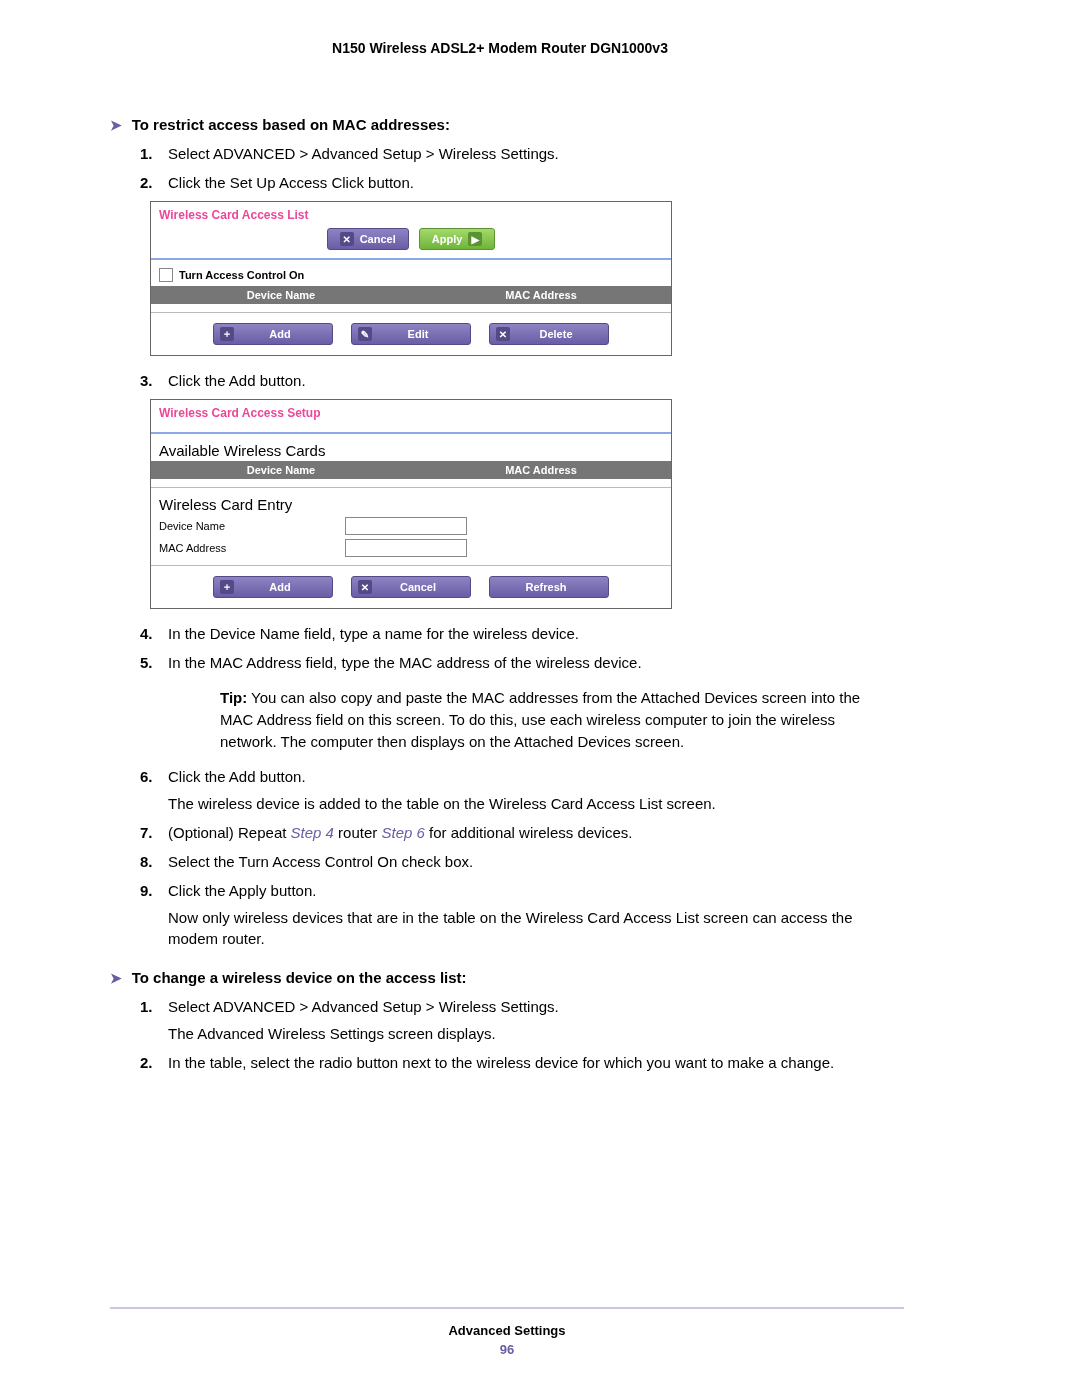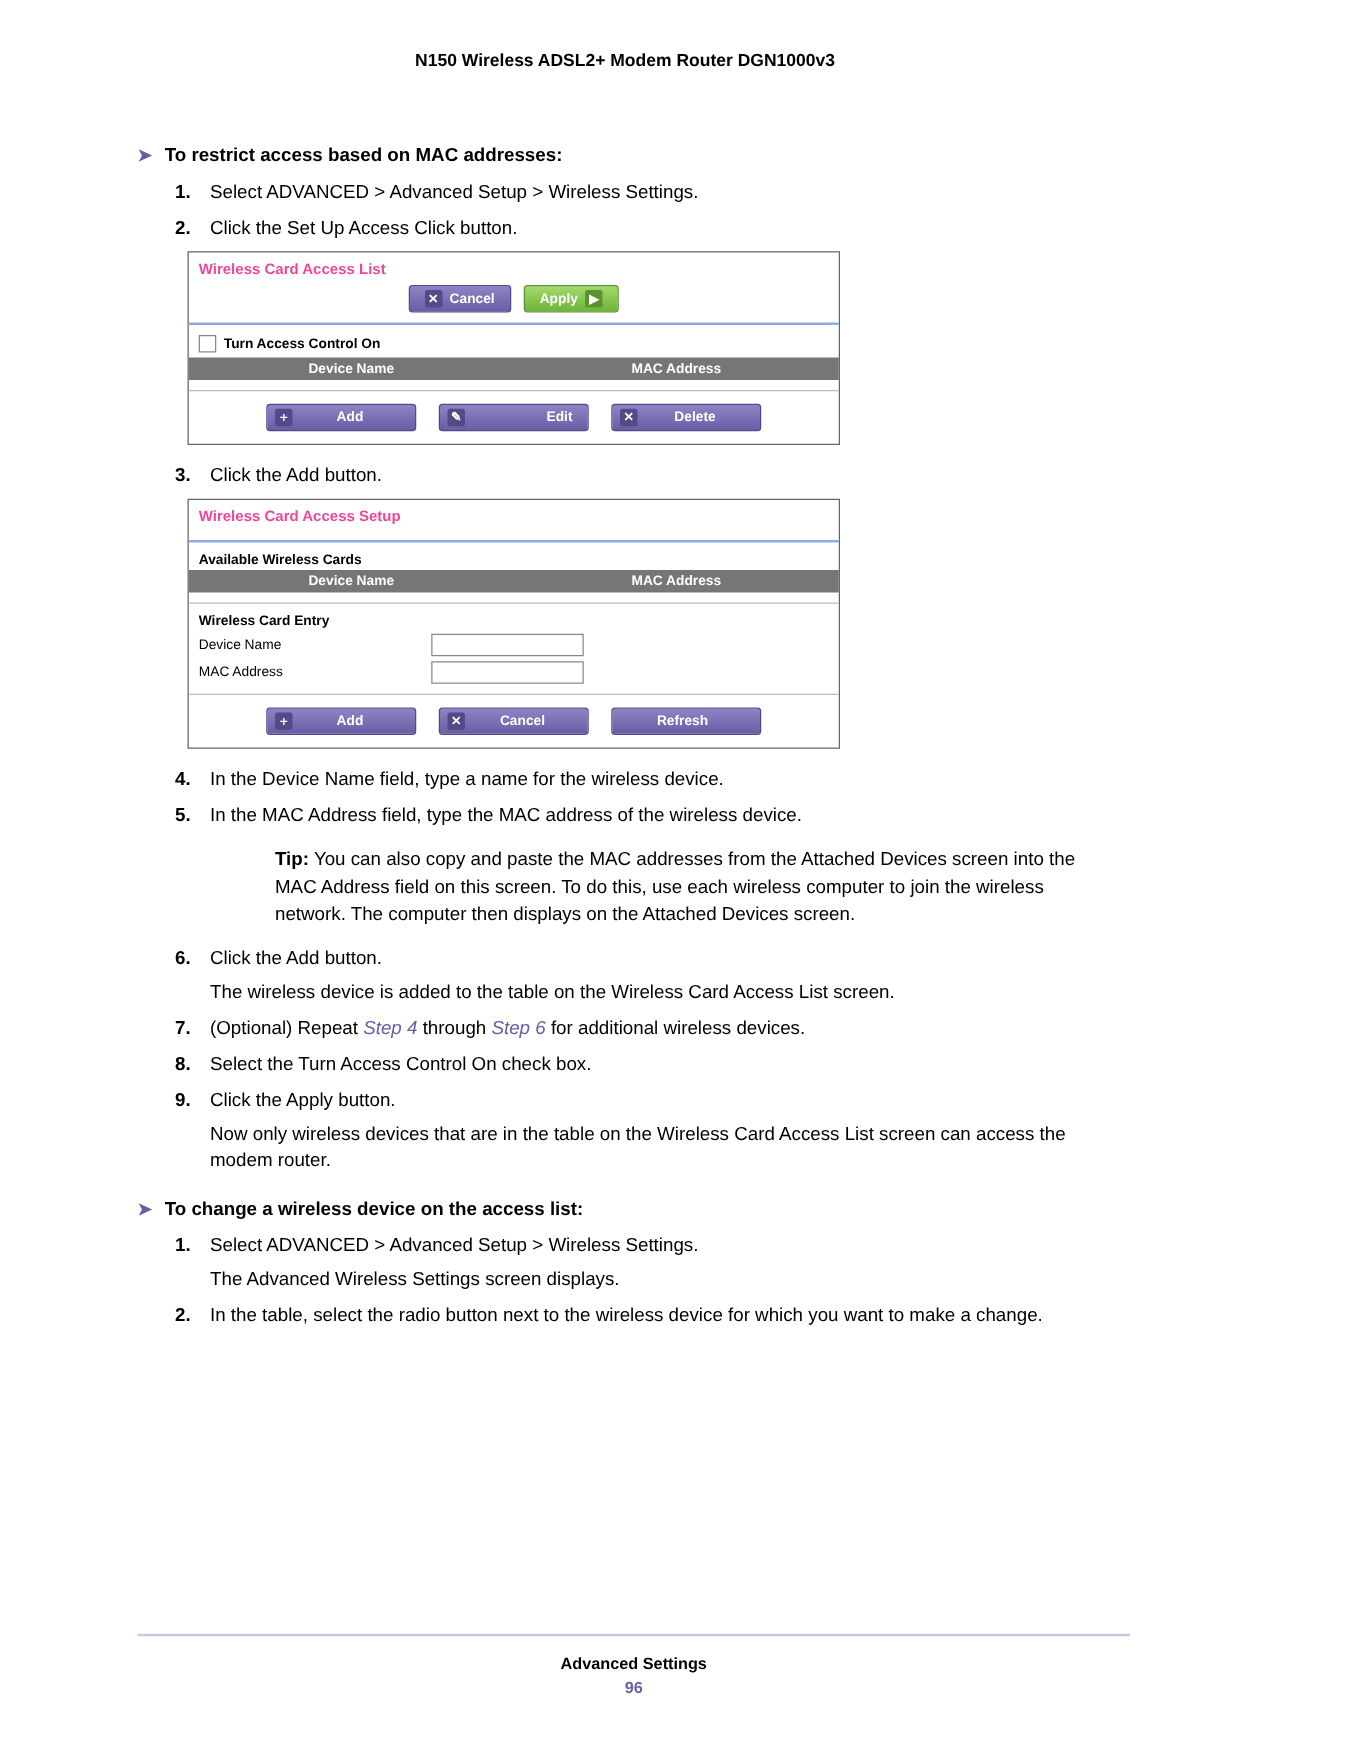--- a/index.html
+++ b/index.html
@@ -116,22 +116,22 @@
   }
   .th-cell { flex: 1; text-align: center; padding: 3px 0; }
   .btn-row {
     display: flex;
     gap: 18px;
     padding: 8px 8px 10px 8px;
     justify-content: center;
   }
   .btn-row .btn { min-width: 120px; justify-content: flex-start; padding-left:6px;}
   .section-label {
-    font-weight: bold;
-    font-size: 11px;
+    font-weight: normal;
+    font-size: 15px;
     padding: 6px 8px 2px 8px;
   }
   .form-row {
     display: flex;
     align-items: center;
     padding: 2px 8px;
     font-size: 11px;
     gap: 16px;
   }
   .form-row .lbl { width: 170px; }
@@ -210,21 +210,21 @@
       </div>
       <div style="height:6px;"></div>
       <div class="hr-thin"></div>
       <div class="btn-row">
         <span class="btn btn-purple">
           <span class="icon-box">＋</span>
           <span style="flex:1;text-align:center;">Add</span>
         </span>
         <span class="btn btn-purple">
           <span class="icon-box">✎</span>
-          <span style="flex:1;text-align:right;">Edit</span>
+          <span style="flex:1;text-align:center;">Edit</span>
         </span>
         <span class="btn btn-purple">
           <span class="icon-box">✕</span>
           <span style="flex:1;text-align:center;">Delete</span>
         </span>
       </div>
     </div>
 
     <ol class="steps">
       <li>
@@ -281,21 +281,21 @@
           <span class="tip-label">Tip:</span><span> You can also copy and paste the MAC addresses from the Attached Devices screen into the MAC Address field on this screen. To do this, use each wireless computer to join the wireless network. The computer then displays on the Attached Devices screen.</span>
         </div>
       </li>
       <li>
         <span class="num">6.</span>
         <span>Click the </span><span class="bold">Add</span><span> button.</span>
         <div class="sub-para">The wireless device is added to the table on the Wireless Card Access List screen.</div>
       </li>
       <li>
         <span class="num">7.</span>
-        <span>(Optional) Repeat </span><span class="step-ref">Step 4</span><span> through </span><span class="step-ref">Step 6</span><span> for additional wireless devices.</span>
+        <span>(Optional) Repeat </span><span class="step-ref">Step 4</span><span> router </span><span class="step-ref">Step 6</span><span> for additional wireless devices.</span>
       </li>
       <li>
         <span class="num">8.</span>
         <span>Select the </span><span class="bold">Turn Access Control On</span><span> check box.</span>
       </li>
       <li>
         <span class="num">9.</span>
         <span>Click the </span><span class="bold">Apply</span><span> button.</span>
         <div class="sub-para">Now only wireless devices that are in the table on the Wireless Card Access List screen can access the modem router.</div>
       </li>

